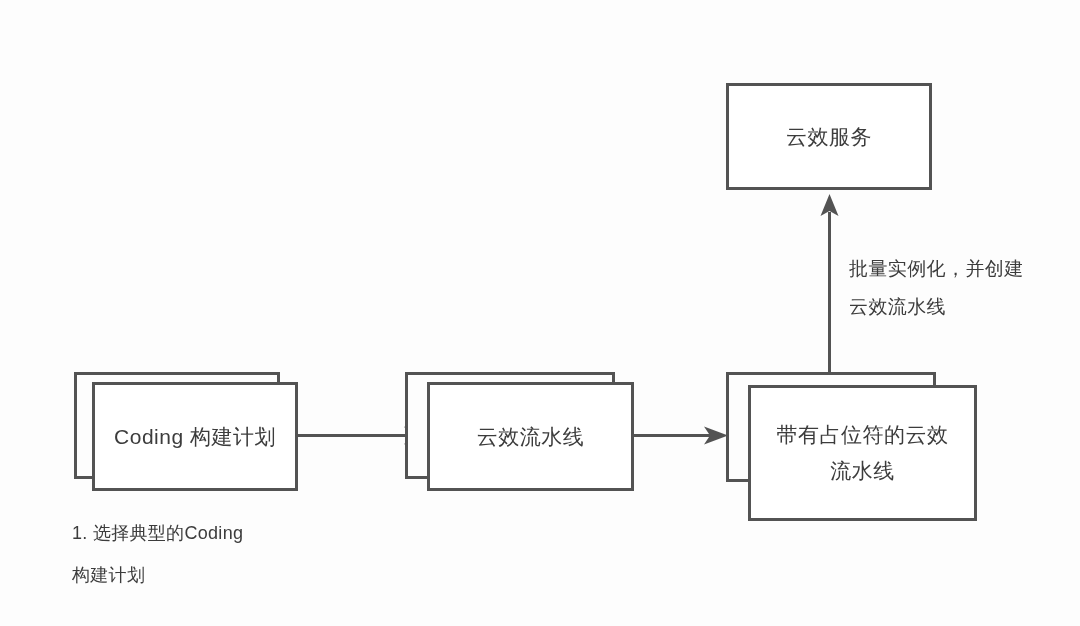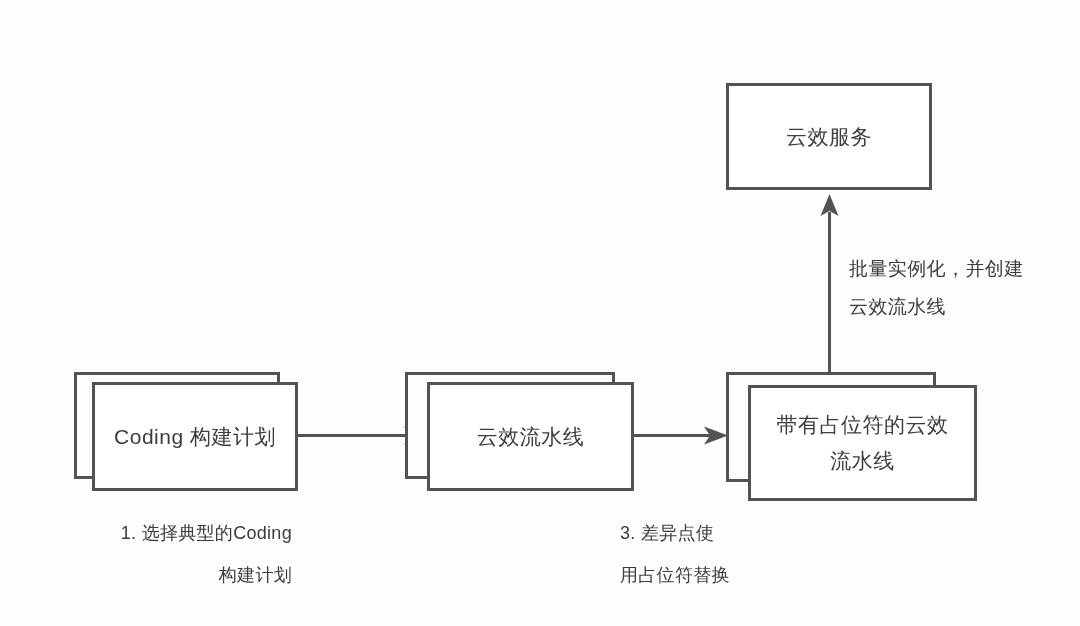--- a/index.html
+++ b/index.html
@@ -125,26 +125,24 @@
     </div>
   </div>
 
   <svg class="arrow-svg" style="left:632px; top:422px; width:98px; height:28px;" viewBox="0 0 98 28">
     <line x1="0" y1="13.5" x2="78" y2="13.5" stroke="#535353" stroke-width="3"></line>
     <polygon points="96,13.5 72,22.5 78,13.5 72,4.5" fill="#535353"></polygon>
   </svg>
 
   <div class="node" style="left:726px; top:372px; width:232px; height:126px;">
     <div class="plate-back" style="left:0; top:0; width:210px; height:110px;"></div>
-    <div class="plate-front" style="left:22px; top:13px; width:229px; height:116px;">
+    <div class="plate-front" style="left:22px; top:13px; width:229px; height:136px;">
       <span class="node-label">带有占位符的云效
 流水线</span>
     </div>
   </div>
 
-  <div class="caption" style="left:72px; top:512px; width:220px;text-align:right;">1. 选择典型的Coding
+  <div class="caption" style="left:72px; top:512px; width:220px;">1. 选择典型的Coding
 构建计划</div>
 
 
-  <div class="caption" style="left:620px; top:512px; width:200px;">3. 差异点使
-用占位符替换</div>
 
 </div>
 
 </body></html>

